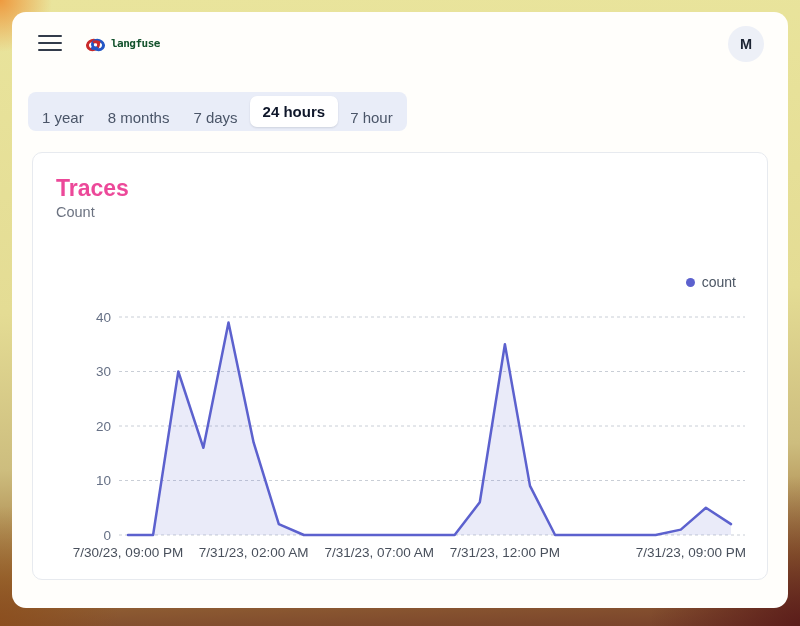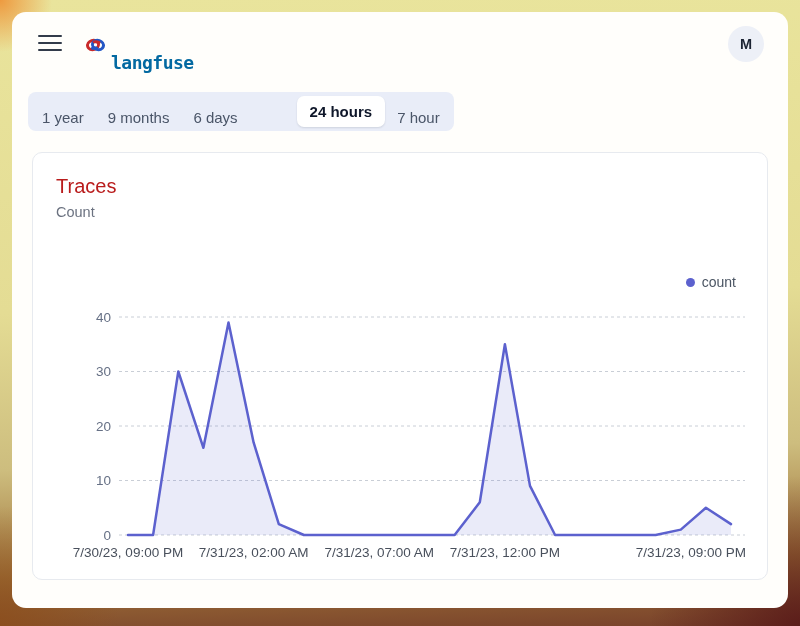--- a/index.html
+++ b/index.html
@@ -18,38 +18,38 @@
   .window {
     position:absolute; left:12px; top:12px; right:12px; bottom:18px;
     background:#fffefb; border-radius:14px;
   }
 
   
   .menu-btn { position:absolute; left:26px; top:23px; width:24px; height:18px;
     background:none; border:none; padding:0; cursor:pointer; }
   .menu-btn span { display:block; width:24px; height:2.4px; background:#323b4a; border-radius:1px; margin:0 0 4.6px 0; }
   .logo { position:absolute; left:73px; top:23px; width:21px; height:20px; }
-  .brand { position:absolute; left:99px; top:40px; font-family:"DejaVu Sans Mono", monospace;
-    font-weight:700; font-size:18px; letter-spacing:-0.5px; color:#0369a1; text-decoration:none; }
+  .brand { position:absolute; left:99px; top:25px; font-family:"DejaVu Sans Mono", monospace;
+    font-weight:700; font-size:11px; letter-spacing:-0.5px; color:#14532d; text-decoration:none; }
   .avatar { position:absolute; left:716px; top:14px; width:36px; height:36px; border-radius:50%;
     background:#edf0f7; color:#1c2433; font-size:14.5px; font-weight:600;
     display:flex; align-items:center; justify-content:center; border:none; cursor:pointer; }
 
   
   .tabs { position:absolute; left:16px; top:80px; height:39px; background:#e9edf8;
     border-radius:8px; display:inline-flex; align-items:center; padding:0 2px; }
   .tab { border:none; background:transparent; padding:17px 12px; height:39px;
     font-family:"Liberation Sans", sans-serif; font-size:15px; color:#4a5568; cursor:pointer; }
   .tab.selected { background:#fff; height:31px; border-radius:7px; color:#0f172a;
-    font-weight:700; padding:0 13px; box-shadow:0 1px 2px rgba(15,23,42,0.12);margin-left:47px; }
+    font-weight:700; padding:0 13px; box-shadow:0 1px 2px rgba(15,23,42,0.12); }
 
   
   .card { position:absolute; left:20px; top:140px; width:736px; height:428px;
     background:#ffffff; border:1px solid #e7eaef; border-radius:10px; }
-  .card-title { position:absolute; left:23px; top:22px; font-size:20px; font-weight:400; color:#b91c1c; }
+  .card-title { position:absolute; left:23px; top:22px; font-size:23px; font-weight:700; color:#ec4899; }
   .card-subtitle { position:absolute; left:23px; top:51px; font-size:14.5px; color:#6b7280; }
   .legend { position:absolute; top:121px; right:31px; display:flex; align-items:center; gap:7px;
     font-size:14px; color:#4b5563; }
   .legend-dot { width:9px; height:9px; border-radius:50%; background:#5c61ce; }
   svg.chart { position:absolute; left:0; top:0; }
   svg.chart text { font-family:"Liberation Sans", sans-serif; }
 </style>
 </head>
 <body>
 
@@ -70,22 +70,22 @@
         <path d="M8.4 14.8 A6.4 5.2 -18 0 1 13.4 14.6" stroke="#2457c5" stroke-width="3.4"></path>
       </g>
     </svg>
 
     <a class="brand">langfuse</a>
 
     <button class="avatar">M</button>
 
     <div class="tabs">
       <button class="tab">1 year</button>
-      <button class="tab">9 months</button>
-      <button class="tab">6 days</button>
+      <button class="tab">8 months</button>
+      <button class="tab">7 days</button>
       <button class="tab selected">24 hours</button>
       <button class="tab">7 hour</button>
     </div>
 
     <div class="card">
       <div class="card-title">Traces</div>
       <div class="card-subtitle">Count</div>
 
       <div class="legend">
         <span class="legend-dot" id="legend-dot" style="background: rgb(92, 97, 206);"></span>

